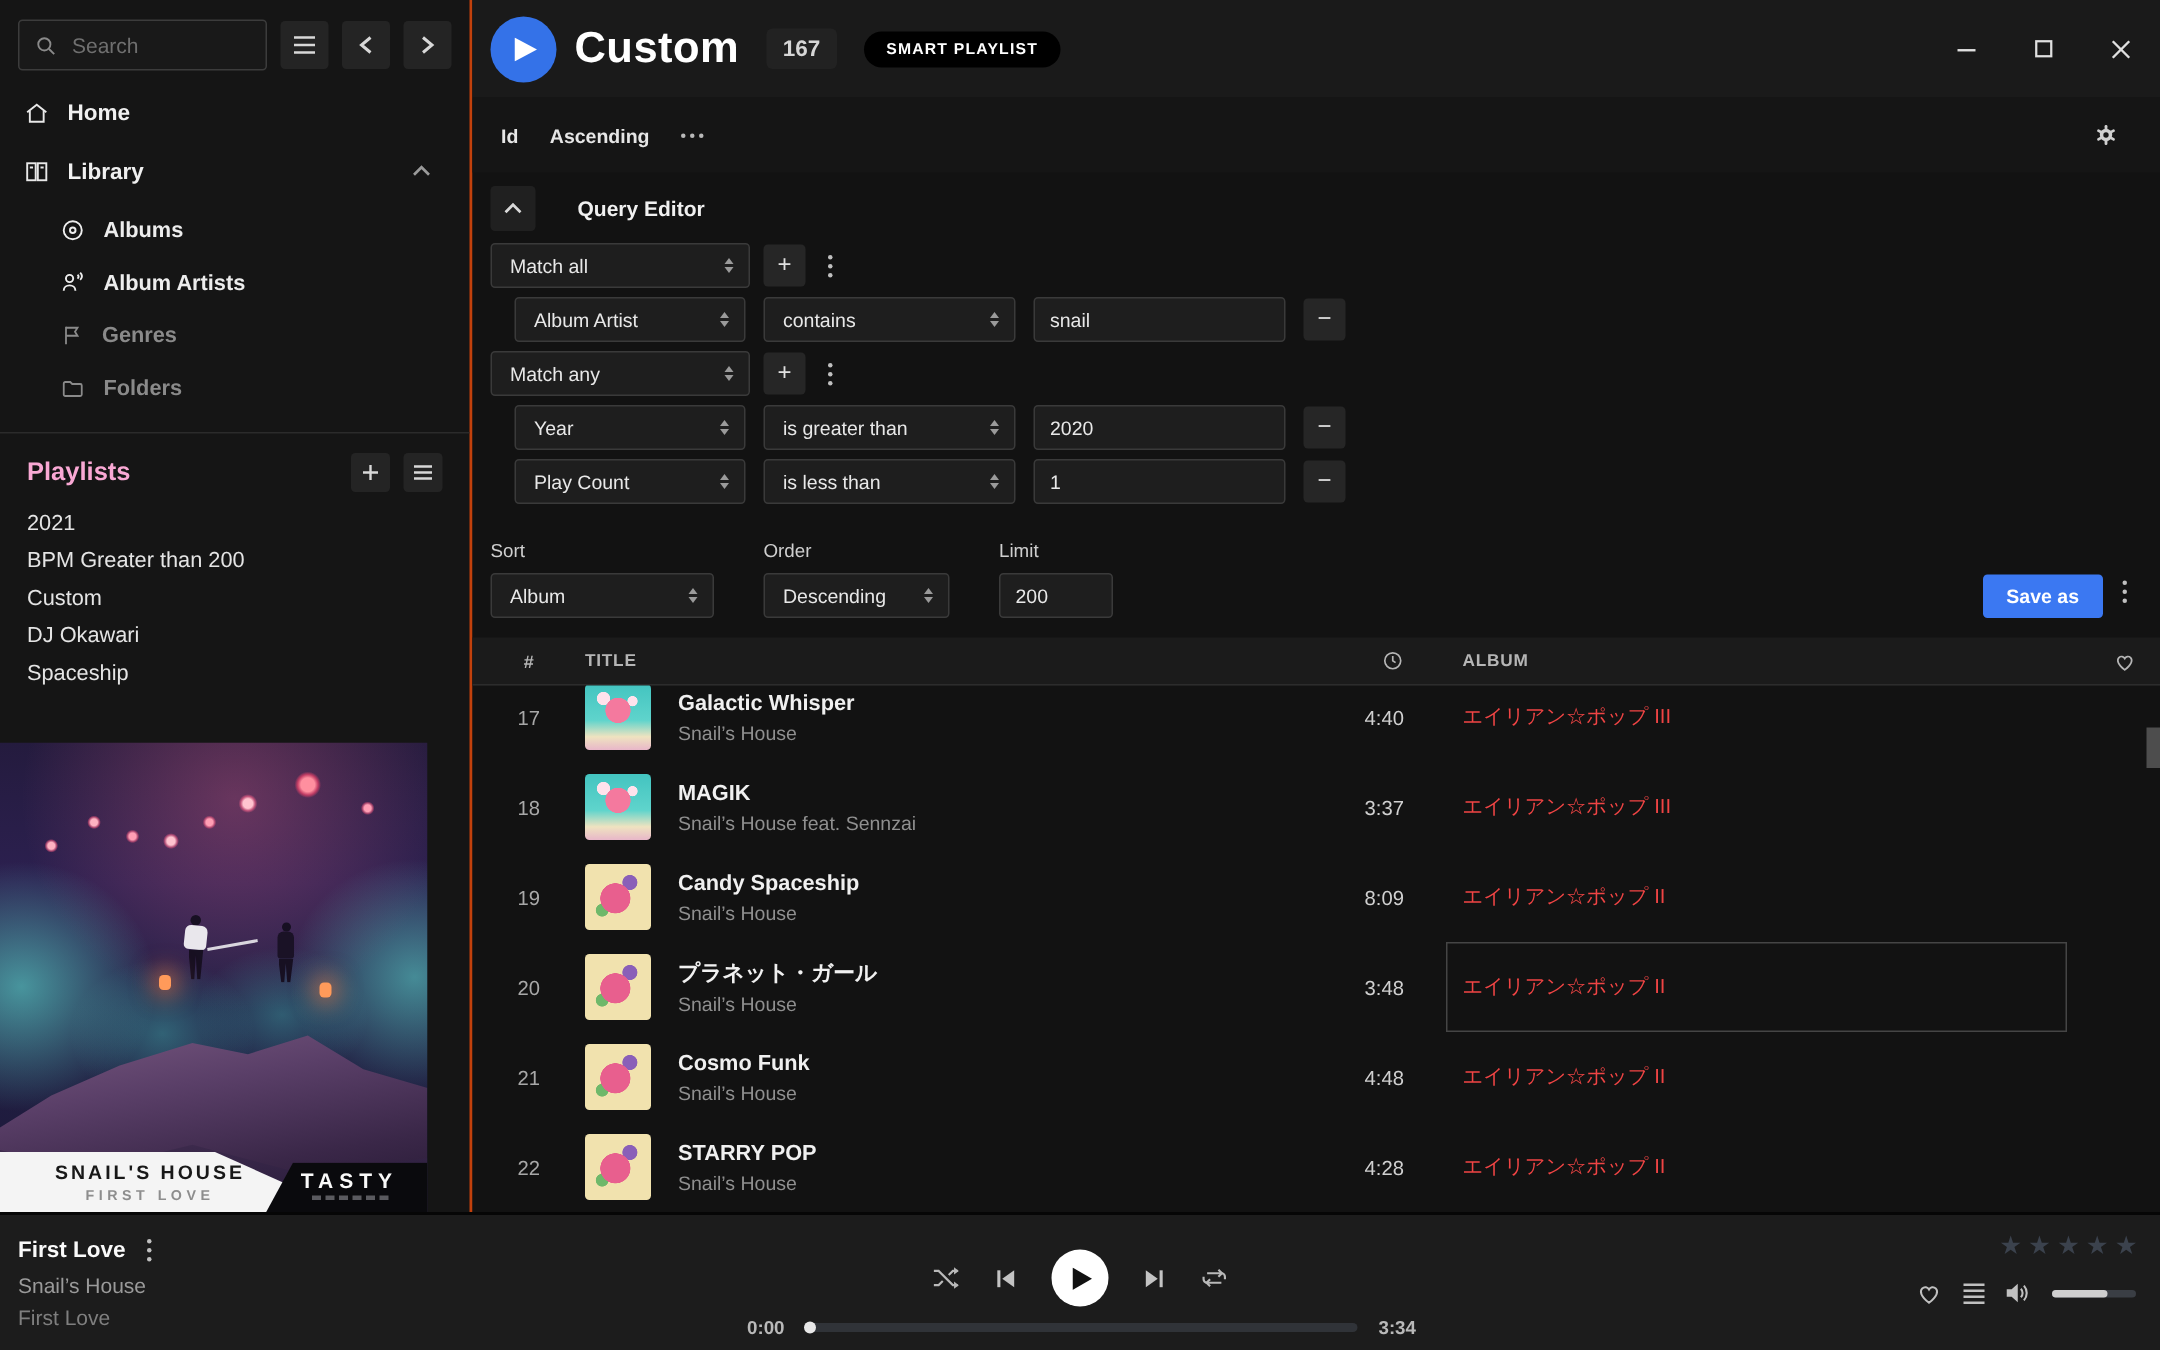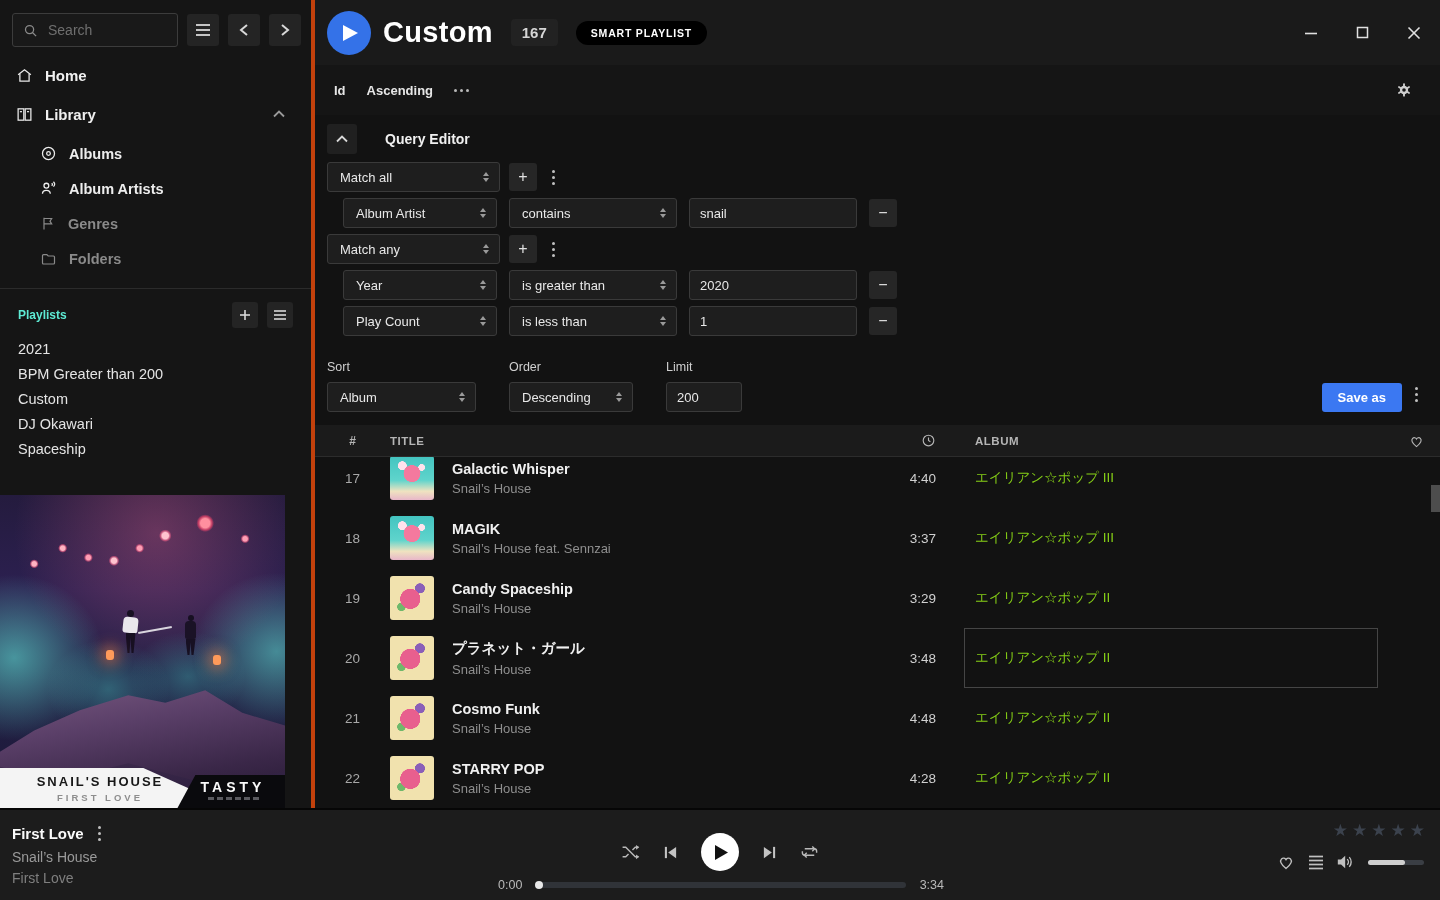--- a/index.html
+++ b/index.html
@@ -1,33 +1,33 @@
 <!DOCTYPE html>
 <html><head>
 <meta charset="utf-8">
 <style>
   html,body{margin:0;padding:0;background:#000;}
   *{box-sizing:border-box;font-family:"Liberation Sans",sans-serif;}
   #app{position:relative;width:1440px;height:900px;background:#121212;overflow:hidden;color:#e8e8e8;}
 
   
-  #sidebar{position:absolute;left:0;top:0;width:315px;height:808px;background:#151515;border-right:4px solid #c2410c;}
+  #sidebar{position:absolute;left:0;top:0;width:315px;height:808px;background:#151515;border-right:2px solid #c2410c;}
   .side-top{display:flex;align-items:center;gap:9px;padding:13px 12px 0 12px;}
   .search-box{display:flex;align-items:center;gap:8px;width:166px;height:34px;border:1px solid #3c3c3c;border-radius:3px;background:#191919;padding:0 10px;}
   .search-box input{flex:1;min-width:0;background:transparent;border:none;outline:none;color:#cfcfcf;font-size:14px;}
   .search-box input::placeholder{color:#6f6f6f;}
   .sq32{width:32px;height:32px;flex:0 0 32px;background:#242424;border:none;border-radius:3px;display:flex;align-items:center;justify-content:center;cursor:pointer;}
   .nav-row{display:flex;align-items:center;gap:12px;padding:0 16px;height:28px;margin-top:14px;font-size:15px;font-weight:700;color:#f0f0f0;}
   .nav-row .grow{flex:1;}
   .sub-list{margin-top:8px;}
   .sub-row{display:flex;align-items:center;gap:12px;padding-left:40px;height:35px;font-size:14.5px;font-weight:700;color:#ededed;cursor:pointer;}
   .sub-row.dim{color:#8a8a8a;}
   .divider{height:1px;background:#2b2b2b;margin-top:12px;}
   .pl-head{display:flex;align-items:center;padding:0 18px 0 18px;margin-top:13px;}
-  .pl-title{font-size:12px;font-weight:700;color:#5eead4;flex:1;}
+  .pl-title{font-size:17px;font-weight:700;color:#f9a8d4;flex:1;}
   .sq26{width:26px;height:26px;background:#242424;border:none;border-radius:3px;display:flex;align-items:center;justify-content:center;cursor:pointer;margin-left:9px;}
   .pl-list{list-style:none;margin:8px 0 0 0;padding:0;}
   .pl-list li{padding-left:18px;height:25px;display:flex;align-items:center;font-size:14.5px;color:#e4e4e4;cursor:pointer;}
 
   
   .artwork{position:absolute;left:0;bottom:0;width:285px;height:313px;overflow:hidden;}
   .art-bg{position:absolute;inset:0;background:
     radial-gradient(circle 6px at 12% 22%, #ffb3c2 0 38%, rgba(255,90,130,.55) 60%, transparent 75%),
     radial-gradient(circle 6px at 22% 17%, #ffb3c2 0 38%, rgba(255,90,130,.55) 60%, transparent 75%),
     radial-gradient(circle 6px at 31% 20%, #ff9eb4 0 38%, rgba(255,90,130,.5) 60%, transparent 75%),
@@ -125,36 +125,36 @@
     linear-gradient(180deg,#43c4c0 0%,#5fd4cc 55%,#efe3c0 80%,#e8b7c9 100%);}
   .cover-ap2{background:
     radial-gradient(circle at 46% 52%, #e85f8e 0 30%, transparent 31%),
     radial-gradient(circle at 68% 28%, #8a5fb8 0 11%, transparent 12%),
     radial-gradient(circle at 26% 70%, #6fb86a 0 9%, transparent 10%),
     #f1e2ae;}
   .t-main{min-width:0;}
   .t-title{font-size:14.5px;font-weight:600;color:#f0f0f0;margin-bottom:4px;white-space:nowrap;}
   .t-artist{font-size:13px;color:#8f8f8f;white-space:nowrap;}
   .t-time{text-align:right;color:#d0d0d0;font-size:13.5px;padding-right:6px;}
-  .t-album{position:relative;height:100%;display:flex;align-items:center;padding-left:33px;color:#84cc16;font-size:13.5px;}
+  .t-album{position:relative;height:100%;display:flex;align-items:center;padding-left:33px;color:#ef4444;font-size:13.5px;}
   .focus-outline{position:absolute;left:22px;right:14px;top:0;bottom:0;border:1px solid #454545;}
   .scroll-thumb{position:absolute;right:0;top:60px;width:9px;height:27px;background:#4d4d4d;}
 
   
   #player{position:absolute;left:0;bottom:0;width:1440px;height:92px;background:#1c1c1c;border-top:2px solid #060606;}
   .np{position:absolute;left:12px;top:14px;}
   .np-title-row{display:flex;align-items:center;gap:12px;}
   .np-title{font-size:15px;font-weight:700;color:#fafafa;}
   .np-artist{font-size:14px;color:#9a9a9a;margin-top:6px;}
   .np-album{font-size:14px;color:#7f7f7f;margin-top:5px;}
   .controls{position:absolute;left:50%;top:23px;transform:translateX(-50%);display:flex;align-items:center;gap:23px;}
   .ctl{background:transparent;border:none;cursor:pointer;display:flex;align-items:center;justify-content:center;padding:0;}
   .play-btn{width:38px;height:38px;border-radius:50%;background:#fff;border:none;display:flex;align-items:center;justify-content:center;cursor:pointer;}
   .progress{position:absolute;left:498px;top:68px;width:446px;display:flex;align-items:center;gap:14px;}
-  .p-time{font-size:12.5px;font-weight:400;color:#b9b9b9;}
+  .p-time{font-size:12.5px;font-weight:700;color:#b9b9b9;}
   .p-bar{flex:1;height:6px;border-radius:3px;background:#303338;position:relative;cursor:pointer;}
   .p-knob{position:absolute;top:-1px;width:8px;height:8px;border-radius:50%;background:#e8e8e8;}
   .rating{position:absolute;right:15px;top:12px;display:flex;gap:4px;}
   .star{font-size:17px;color:#3b424d;cursor:pointer;line-height:1;}
   .right-ctl{position:absolute;right:16px;top:44px;display:flex;align-items:center;gap:13px;}
   .v-slider{width:56px;height:5px;border-radius:3px;background:#3a3e44;position:relative;cursor:pointer;}
   .v-fill{height:5px;border-radius:3px;background:#cfcfcf;}
   svg{display:block;}
 </style>
 </head>
@@ -582,21 +582,21 @@
             </span>
             <span></span>
           </div>
           <div class="t-row">
             <span class="t-num">19</span>
             <span class="t-thumb cover-ap2"></span>
             <span class="t-main">
               <div class="t-title">Candy Spaceship</div>
               <div class="t-artist">Snail’s House</div>
             </span>
-            <span class="t-time">3:29</span>
+            <span class="t-time">8:09</span>
             <span class="t-album">
               <span>エイリアン☆ポップ II</span>
             </span>
             <span></span>
           </div>
           <div class="t-row">
             <span class="t-num">20</span>
             <span class="t-thumb cover-ap2"></span>
             <span class="t-main">
               <div class="t-title">プラネット・ガール</div>

